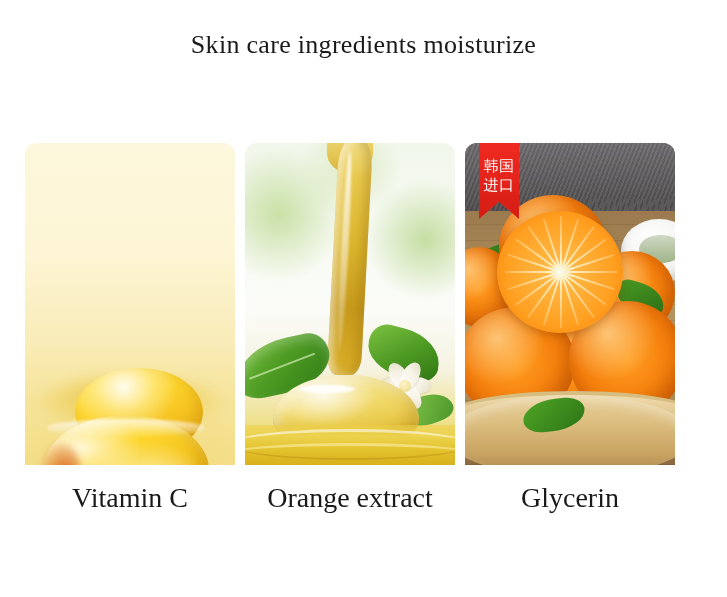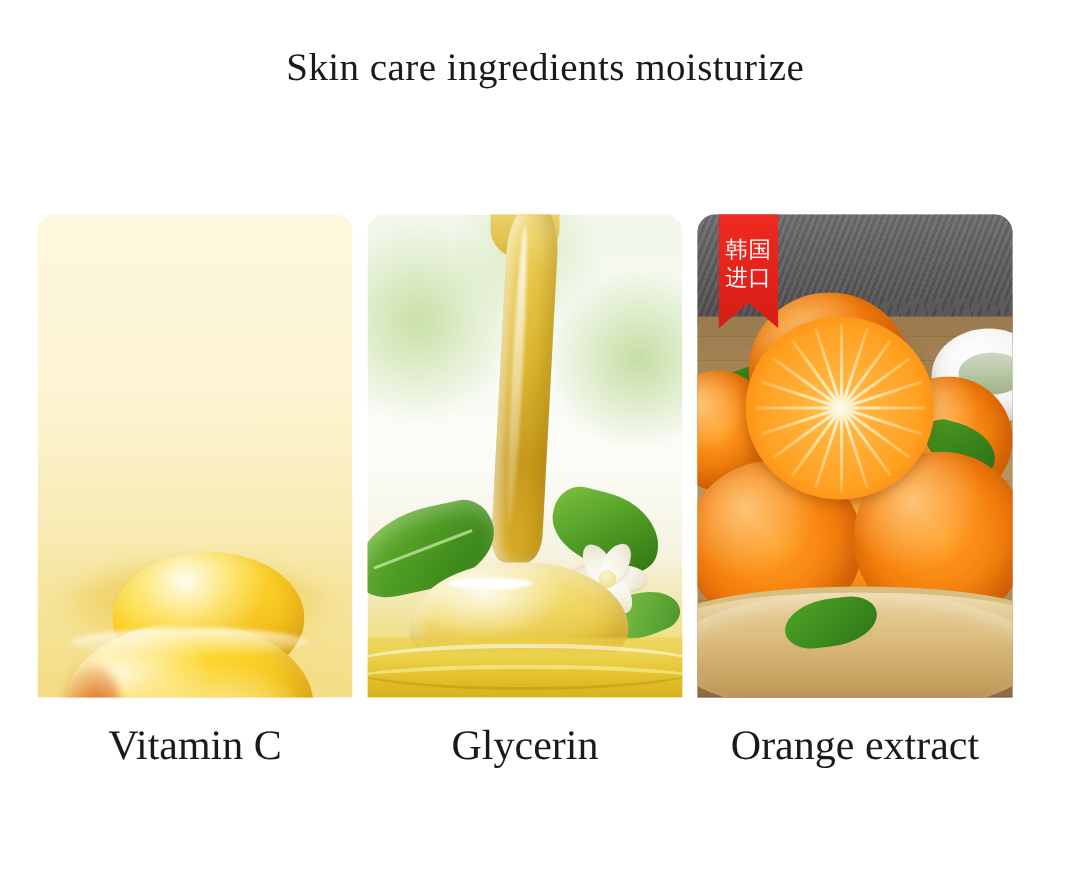--- a/index.html
+++ b/index.html
@@ -542,15 +542,15 @@
     <div class="ribbon">
       <span>韩国</span>
       <span>进口</span>
     </div>
   </div>
 
 </div>
 
 <div class="labels">
   <div class="label">Vitamin C</div>
+  <div class="label">Orange extract</div>
   <div class="label">Glycerin</div>
-  <div class="label">Orange extract</div>
 </div>
 
 </body></html>

